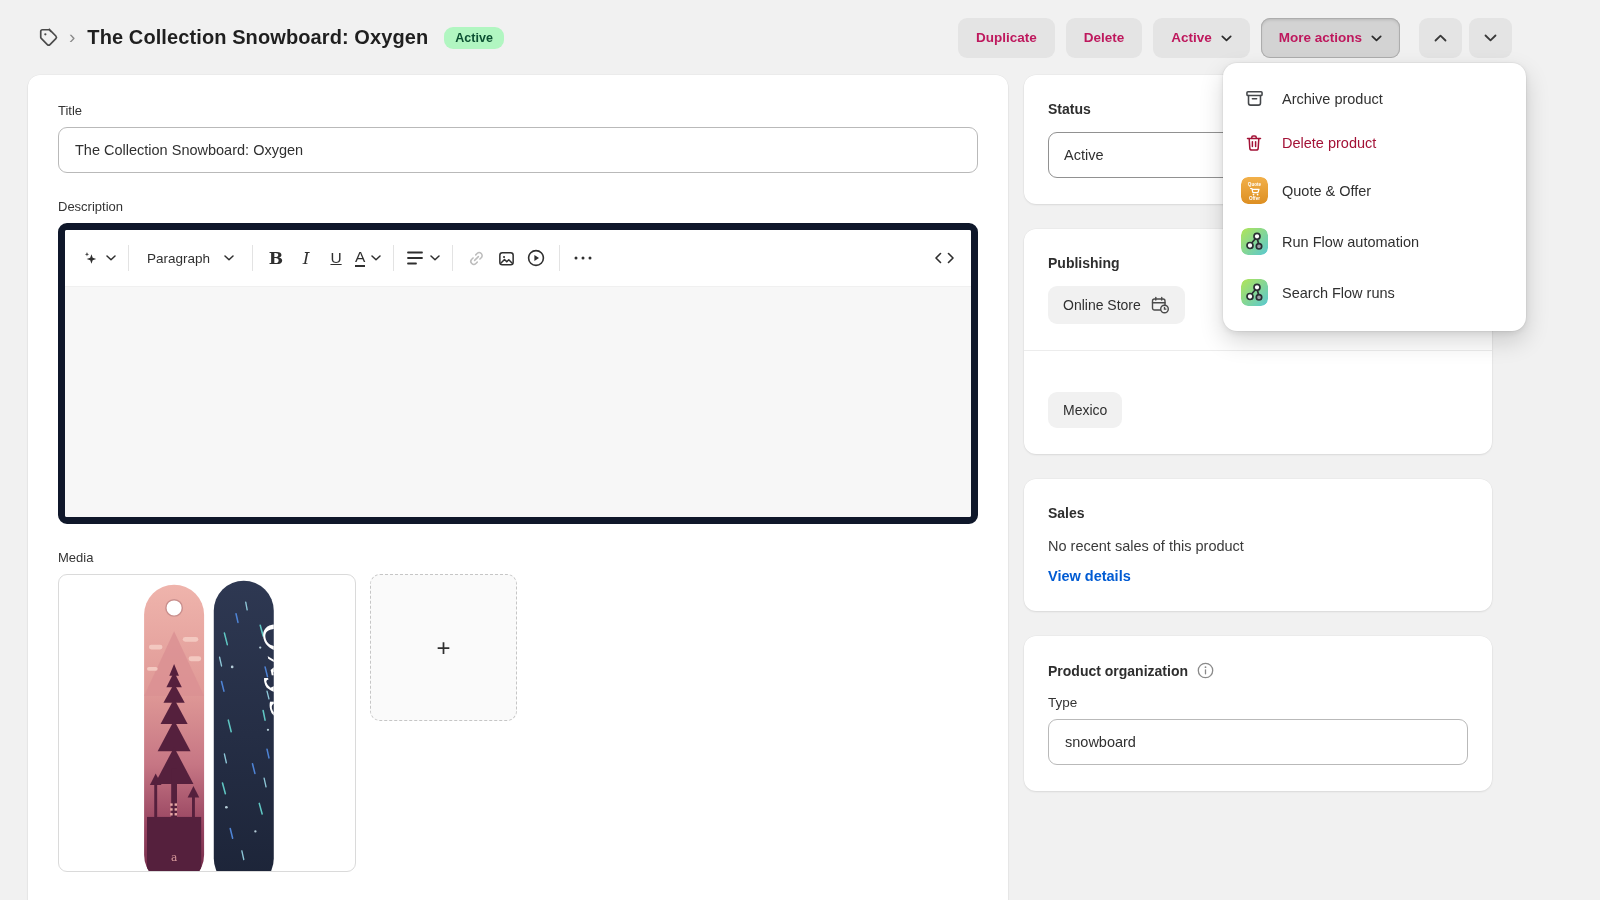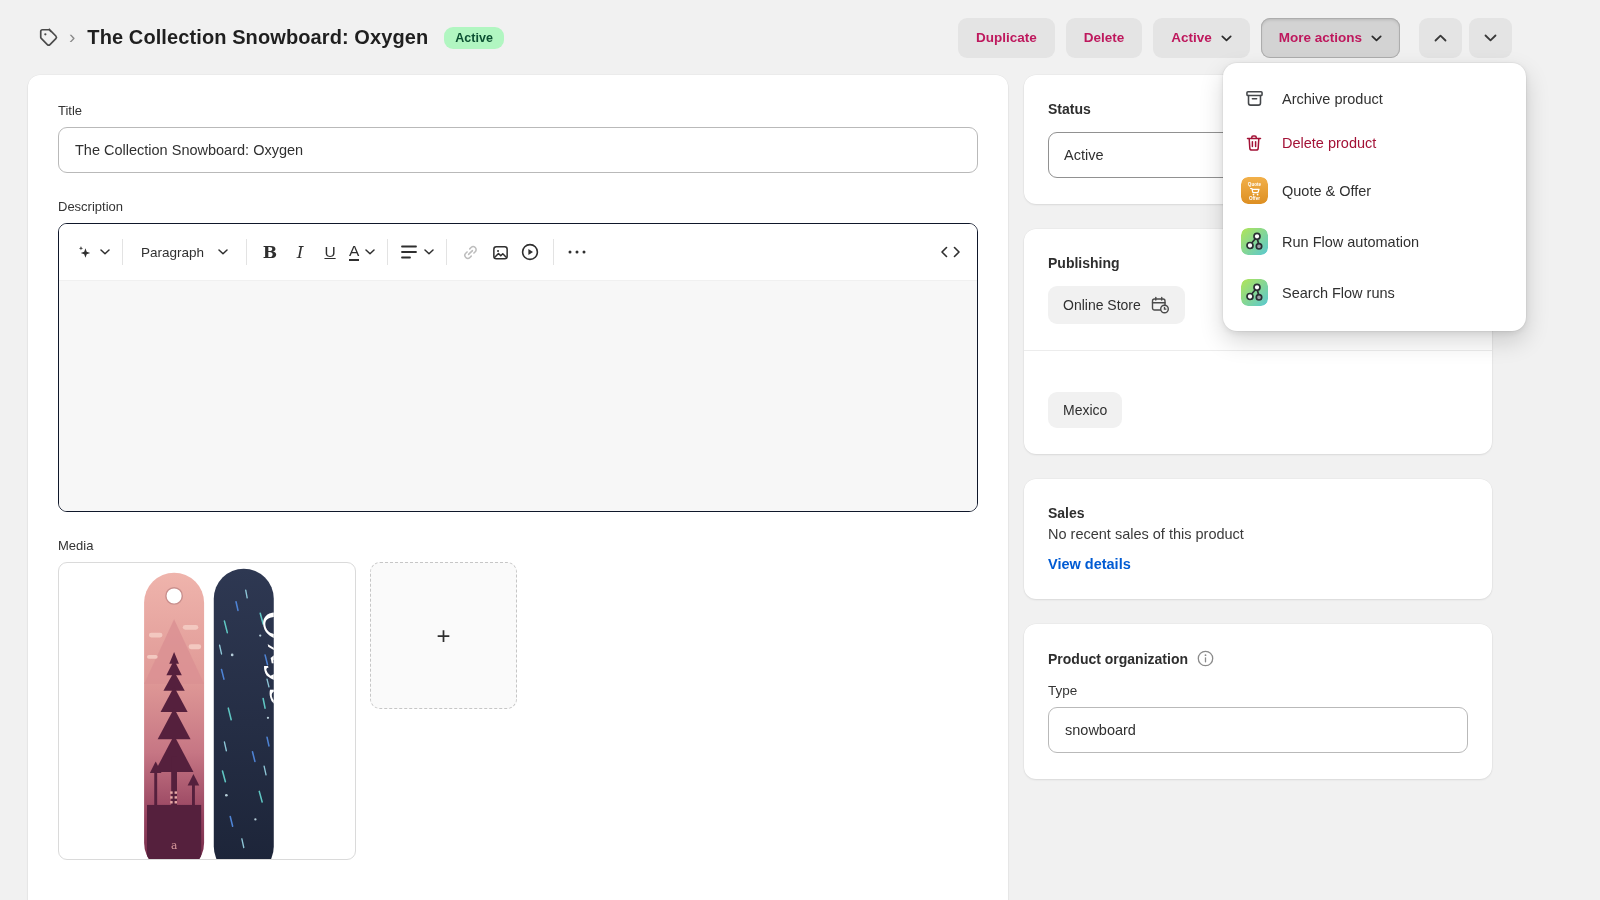--- a/index.html
+++ b/index.html
@@ -28,21 +28,21 @@
   .card { background:#fff; border-radius:12px;
     box-shadow:0 1px 2px rgba(26,26,26,.09), 0 0 0 .5px rgba(0,0,0,.04); }
 
   
   .main-card { position:absolute; left:28px; top:75px; width:980px; height:850px; padding:28px 30px; }
   .field-label { font-size:13px; color:#343434; margin-bottom:9px; }
   .text-input { width:100%; height:46px; border:1px solid #b9b9b9; border-radius:9px;
     padding:0 16px; font-family:inherit; font-size:14.5px; color:#303030; background:#fff; }
   .field { margin-bottom:26px; }
 
-  .editor { border:1px solid #0f172a; border-radius:9px; overflow:hidden; }
+  .editor { border:7px solid #0f172a; border-radius:9px; overflow:hidden; }
   .editor-toolbar { height:56px; background:#fff; display:flex; align-items:center; padding:0 12px; }
   .tb-btn { min-width:30px; height:32px; border:none; background:none; border-radius:6px;
     display:inline-flex; align-items:center; justify-content:center; gap:6px; cursor:pointer;
     color:#2f2f2f; padding:0 4px; }
   .tb-btn.disabled { color:#bdbdbd; }
   .tb-divider { width:1px; height:26px; background:#e3e3e3; margin:0 8px; flex:none; }
   .tb-paragraph { font-size:13.5px; color:#303030; padding:0 10px; gap:14px; }
   .tb-b { font-size:17px; font-weight:800; font-family:"DejaVu Serif", serif; }
   .tb-i { font-size:17px; font-style:italic; font-family:"DejaVu Serif", serif; width:26px; }
   .tb-u { font-size:15.5px; text-decoration:underline; width:28px; }
@@ -62,21 +62,21 @@
   .sidebar { position:absolute; left:1024px; top:75px; width:468px; display:flex;
     flex-direction:column; gap:25px; }
   .side-heading { font-size:14px; font-weight:700; color:#2e2e2e; }
   .card-pad { padding:26px 24px; }
   .select-box { margin-top:15px; height:46px; border:1px solid #919191; border-radius:9px;
     display:flex; align-items:center; justify-content:space-between; padding:0 15px;
     font-size:14.5px; color:#303030; cursor:pointer; background:#fff; }
   .pill { display:inline-flex; align-items:center; gap:10px; background:#f1f1f1;
     border-radius:9px; padding:10px 15px; font-size:14px; color:#303030; margin-top:15px; }
   .divider { height:1px; background:#ececec; }
-  .sales-text { font-size:14.5px; color:#3a3a3a; margin-top:5px; }
+  .sales-text { font-size:14.5px; color:#3a3a3a; margin-top:17px; }
   .link { display:inline-block; font-size:14.5px; font-weight:600; color:#005bd3;
     text-decoration:none; margin-top:14px; cursor:pointer; }
   .org-head { display:flex; align-items:center; gap:9px; }
   .org-label { font-size:13.5px; color:#343434; margin:16px 0 9px; }
 
   
   .menu { position:absolute; left:1223px; top:63px; width:303px; background:#fff;
     border-radius:14px; padding:13px 0; z-index:50;
     box-shadow:0 10px 24px rgba(0,0,0,.16), 0 2px 6px rgba(0,0,0,.08), 0 0 0 1px rgba(0,0,0,.03); }
   .menu-item { display:flex; align-items:center; gap:14px; padding:12px 17px; cursor:pointer; }

